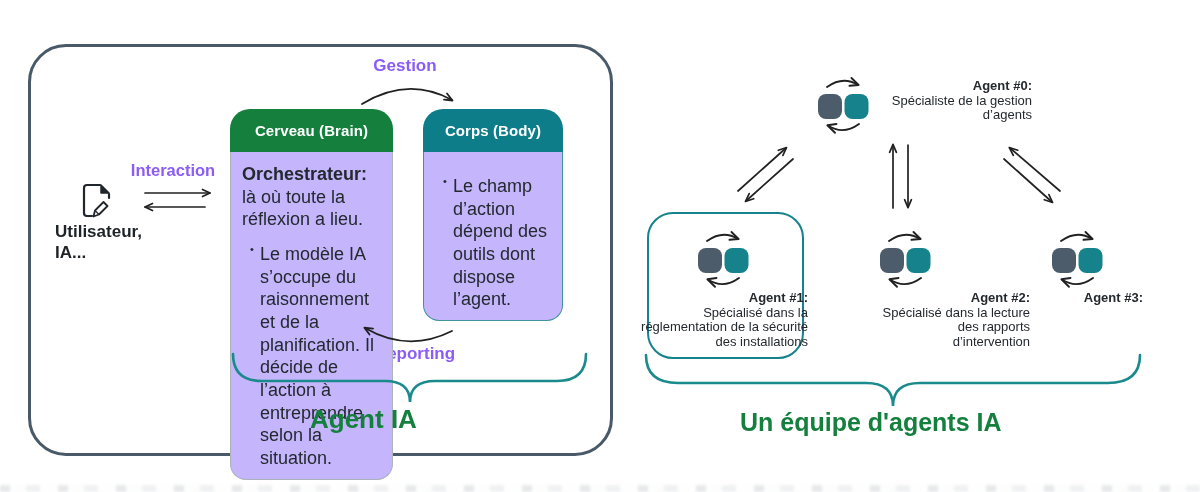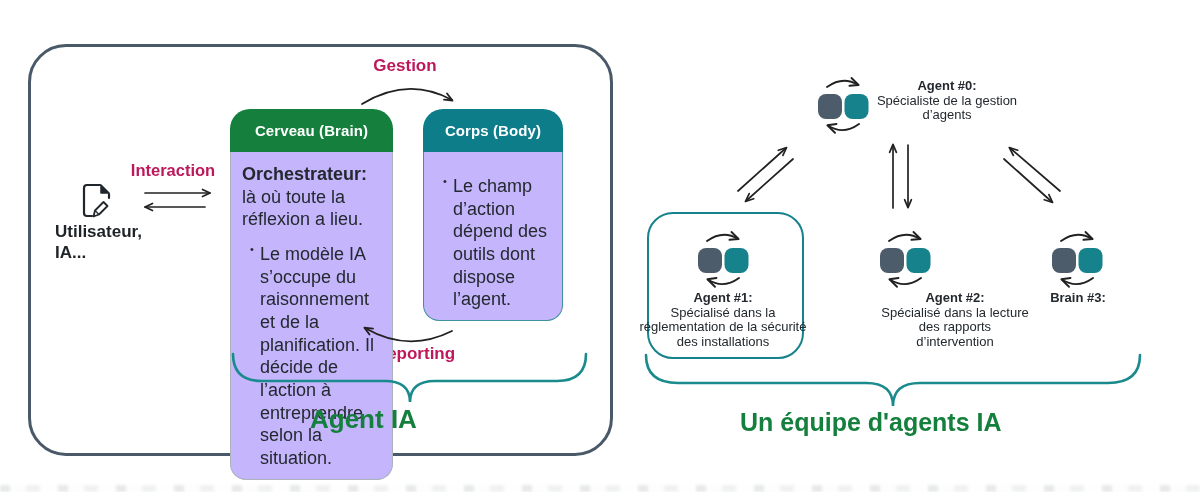--- a/index.html
+++ b/index.html
@@ -8,21 +8,21 @@
     background:#ffffff;
     font-family:"Liberation Sans", sans-serif;
     color:#20262b;
   }
   .abs{position:absolute;}
   
   .outer-box{
     left:28px;top:44px;width:579px;height:406px;
     border:3px solid #4a5968;border-radius:38px;background:transparent;
   }
-  .flow-label{font-weight:bold;font-size:17px;text-align:center;color:#be185d;}
+  .flow-label{font-weight:bold;font-size:17px;text-align:center;color:#8b5cf6;}
   .gestion{left:330px;top:56px;width:150px;}
   .interaction{left:123px;top:161px;width:100px;font-size:16.5px;}
   .reporting{left:340px;top:344px;width:150px;}
   .user-label{left:55px;top:221px;font-weight:bold;font-size:17px;line-height:21px;color:#1d2327;}
   .big-brace-label{font-weight:bold;text-align:left;color:#15803d;}
   .agent-ia{left:310px;top:404px;width:200px;font-size:26px;}
   .equipe{left:740px;top:408px;width:320px;font-size:25px;}
   
   .card{border-radius:20px;}
   .card-header{
@@ -44,21 +44,21 @@
   .card-body p{margin:0;}
   .card-body ul{margin:12px 0 0 0;padding:0 0 0 8px;list-style:none;}
   .card-body li{position:relative;padding-left:10px;max-width:120px;}
   .card-body li::before{content:"•";position:absolute;left:0;top:0;font-size:11px;}
   .lead-bold{font-weight:bold;}
   
   .agent-highlight-box{
     left:647px;top:212px;width:153px;height:143px;
     border:2.5px solid #15828c;border-radius:26px;
   }
-  .agent-label{font-size:13px;line-height:1.12;text-align:center;color:#23292e;}
+  .agent-label{font-size:13px;line-height:1.12;text-align:right;color:#23292e;}
   .agent-label .agent-title{font-weight:bold;}
   .a0-label{left:862px;top:79px;width:170px;}
   .a1-label{left:638px;top:291px;width:170px;}
   .a2-label{left:880px;top:291px;width:150px;}
   .a3-label{left:1013px;top:291px;width:130px;}
   .agent-icon{width:56px;height:62px;}
   .a0-icon{left:815px;top:73px;}
   .a1-icon{left:695px;top:227px;}
   .a2-icon{left:877px;top:227px;}
   .a3-icon{left:1049px;top:227px;}
@@ -155,21 +155,21 @@
 </div>
 <div class="abs agent-label a1-label">
   <div class="agent-title">Agent #1:</div>
   <div>Spécialisé dans la réglementation de la sécurité des installations</div>
 </div>
 <div class="abs agent-label a2-label">
   <div class="agent-title">Agent #2:</div>
   <div>Spécialisé dans la lecture des rapports d’intervention</div>
 </div>
 <div class="abs agent-label a3-label">
-  <div class="agent-title">Brain #3:</div>
+  <div class="agent-title">Agent #3:</div>
 </div>
 
 <div class="abs big-brace-label equipe">Un équipe d'agents IA</div>
 
 <svg class="abs overlay" width="1200" height="492" viewBox="0 0 1200 492">
 
   <g stroke="#212121" stroke-width="1.7" fill="none" stroke-linecap="round" stroke-linejoin="round">
     <path d="M 145,193 L 210,193"></path>
       <path d="M 202.5,189.5 L 210,193 L 202.5,196.5"></path>
   </g>

